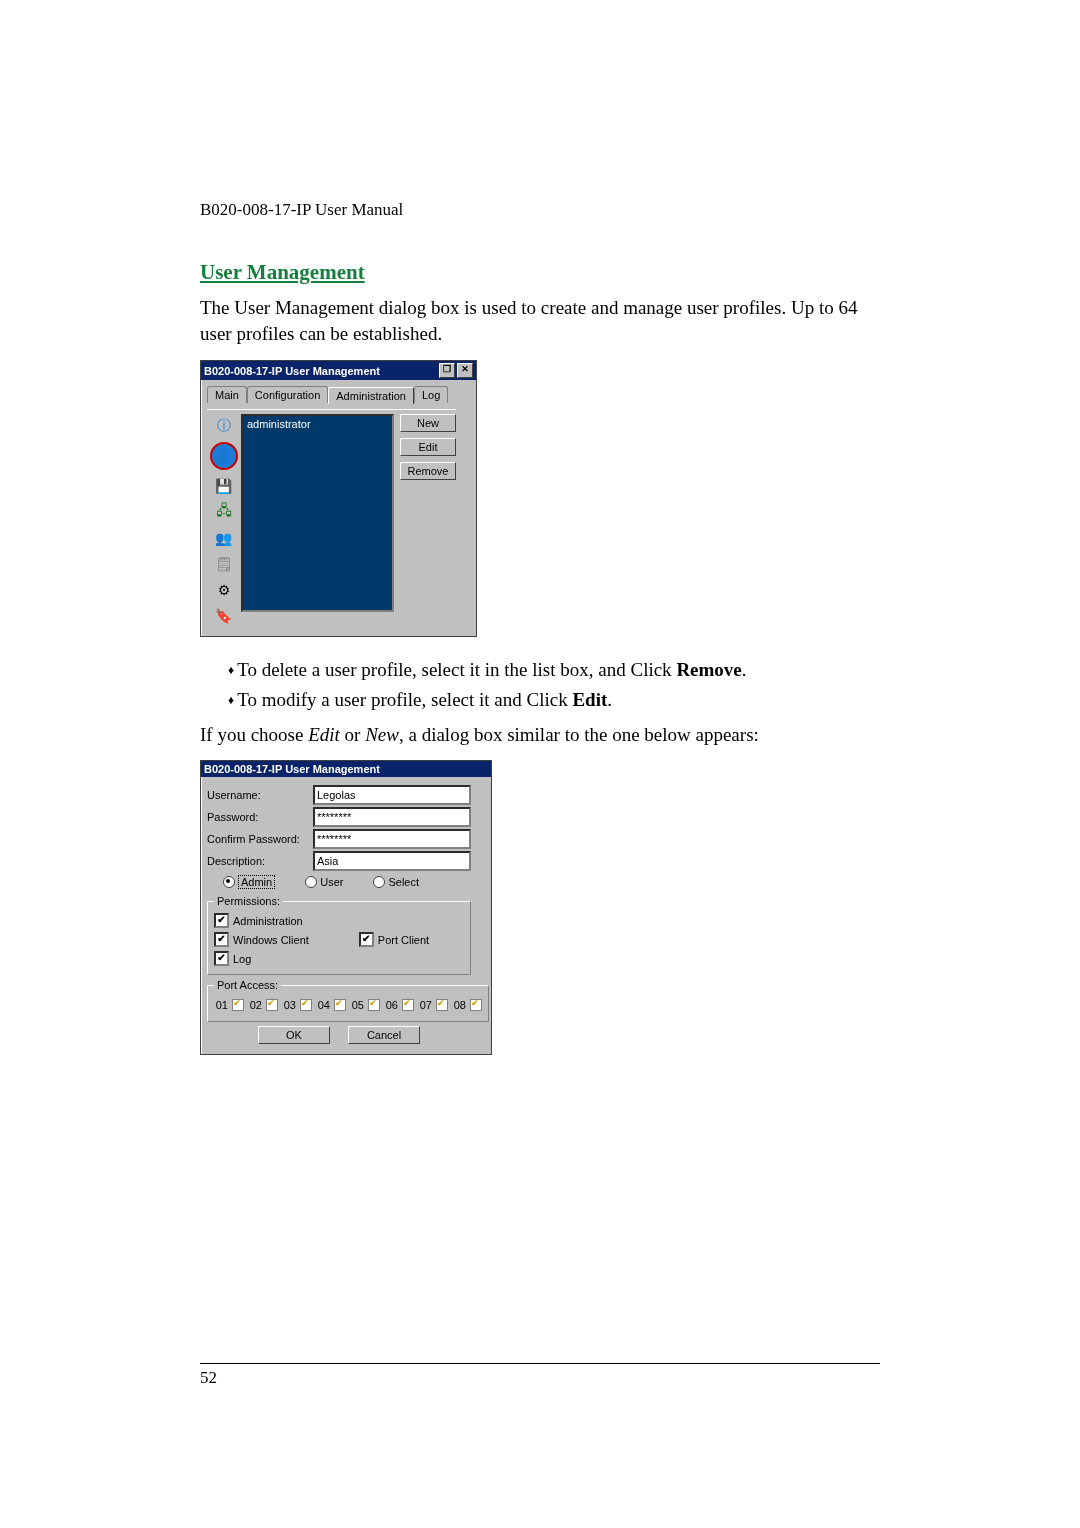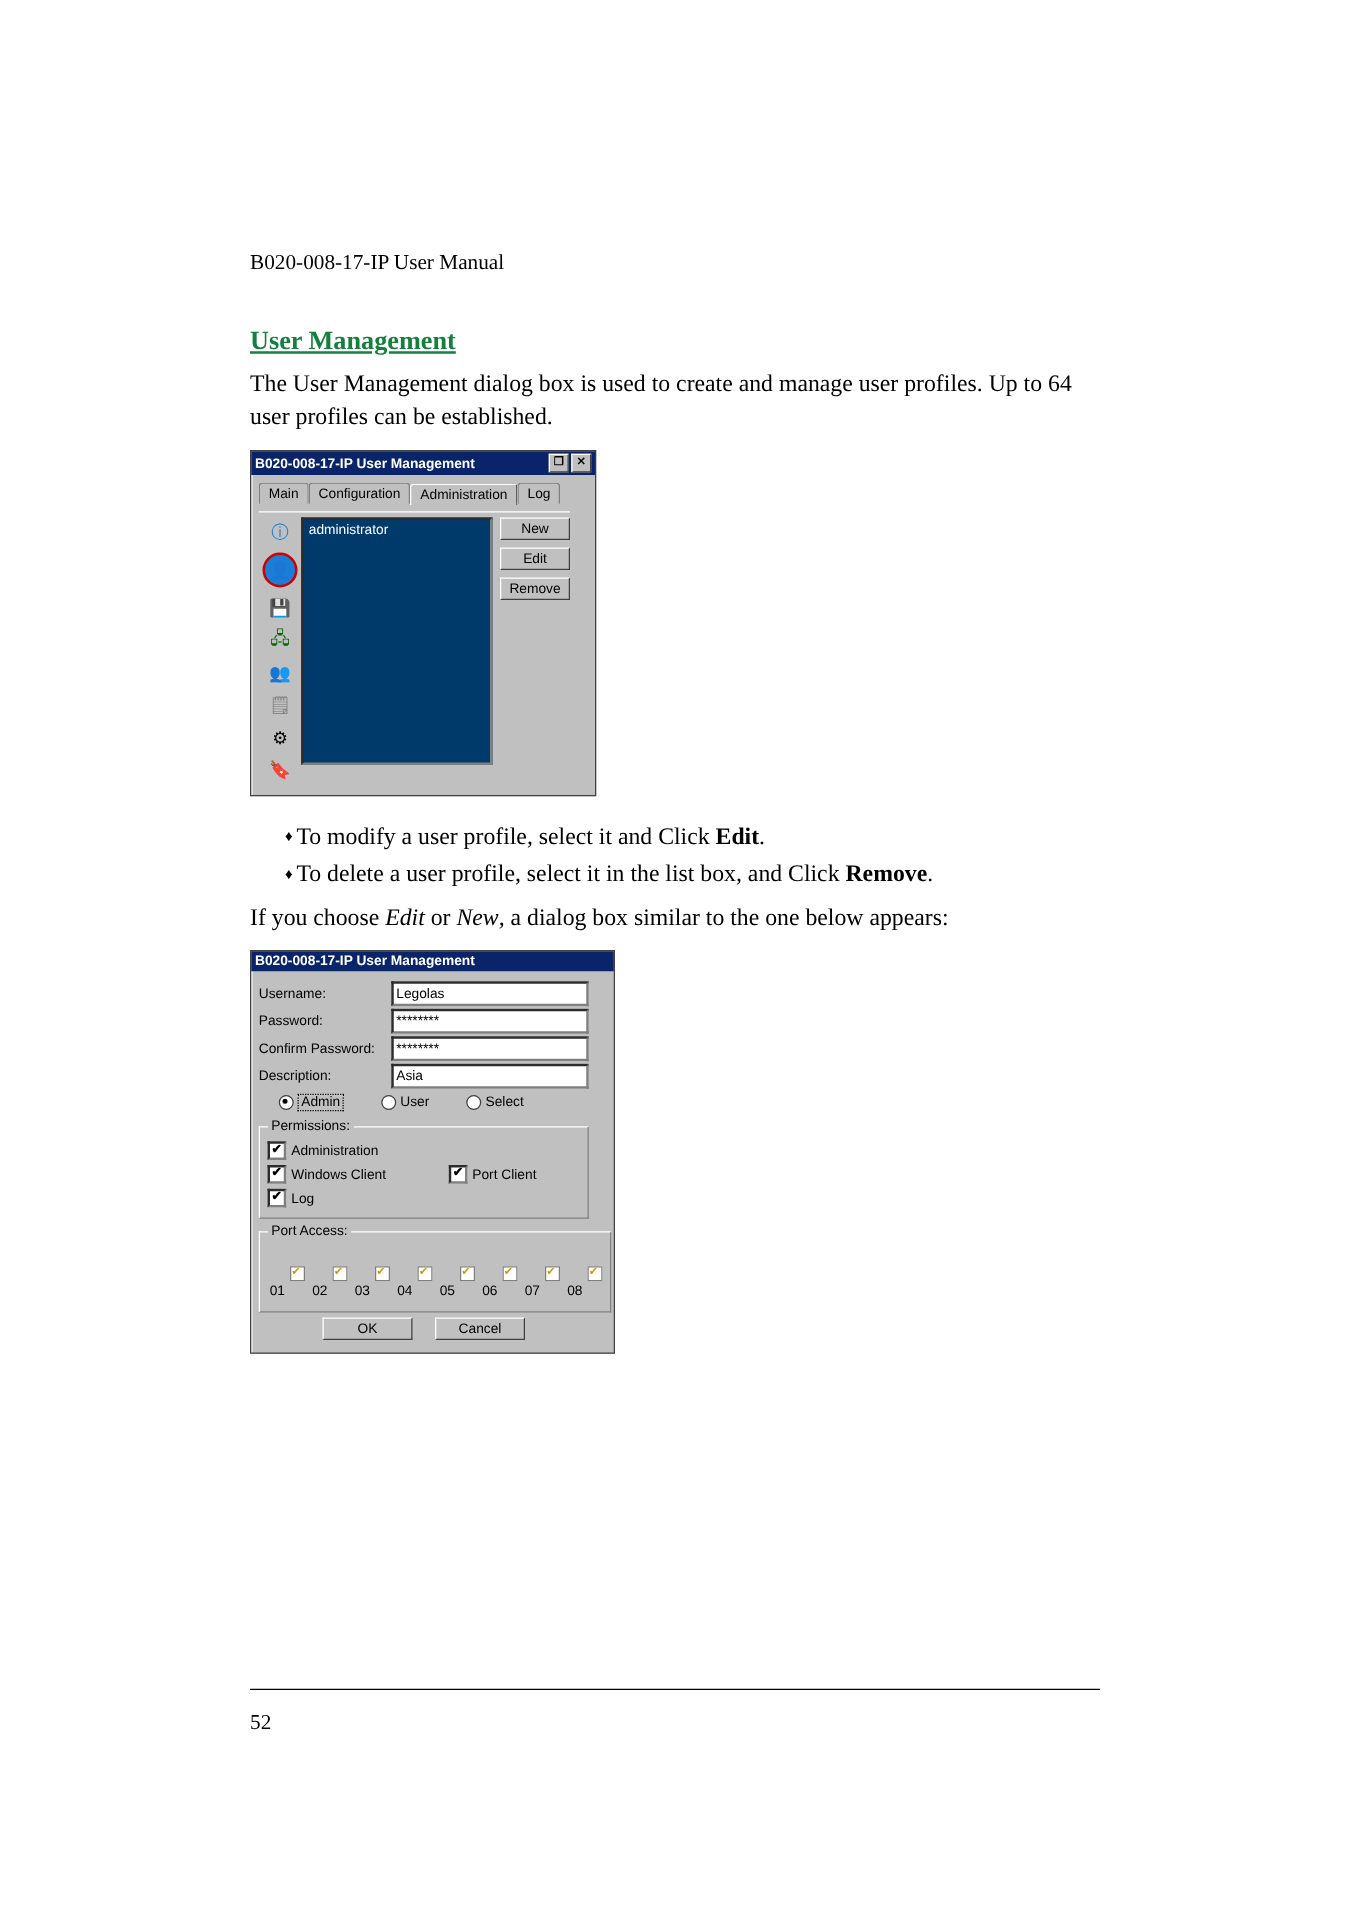--- a/index.html
+++ b/index.html
@@ -250,41 +250,40 @@
     font-size: 11px;
     display: flex;
     gap: 4px;
     align-items: center;
     flex-wrap: nowrap;
     padding: 4px 0;
   }
   .portrow .pn {
     width: 14px;
     text-align: right;
-    margin-top: 28px;
   }
   .pchk {
     width: 10px; height: 10px; background: #fff; border: 1px solid #808080; display: inline-block; position: relative;
   }
   .pchk::after {
     content: "✔"; color: #c90; font-size: 9px; position: absolute; left: 0px; top: -2px;
   }
   .btnrow {
     display: flex;
     justify-content: center;
     gap: 18px;
     margin-top: 4px;
   }
   .footerbar {
     position: absolute;
     left: 200px;
     right: 200px;
     bottom: 140px;
     border-top: 1px solid #000;
-    padding-top: 16px;
+    padding-top: 4px;
     font-size: 17px;
   }
 </style>
 </head>
 <body>
 
 <div class="page">
   <div class="runhead">B020-008-17-IP User Manual</div>
 
   <div class="section-title">User Management</div>
@@ -324,22 +323,22 @@
             <div class="wbtn">New</div>
             <div class="wbtn">Edit</div>
             <div class="wbtn">Remove</div>
           </div>
         </div>
       </div>
     </div>
   </div>
 
   <ul class="bullets">
+    <li><span>To delete a user profile, select it in the list box, and Click </span><span class="b">Remove</span><span>.</span></li>
     <li><span>To modify a user profile, select it and Click </span><span class="b">Edit</span><span>.</span></li>
-    <li><span>To delete a user profile, select it in the list box, and Click </span><span class="b">Remove</span><span>.</span></li>
   </ul>
 
   <div class="aftertext">
     <span>If you choose </span><span class="i">Edit</span><span> or </span><span class="i">New</span><span>, a dialog box similar to the one below appears:</span>
   </div>
 
   <div class="dialog-wrap">
     <div class="dlg dlg2">
       <div class="dlg-title">
         <span>B020-008-17-IP User Management</span>

